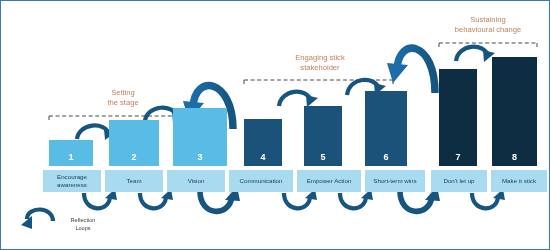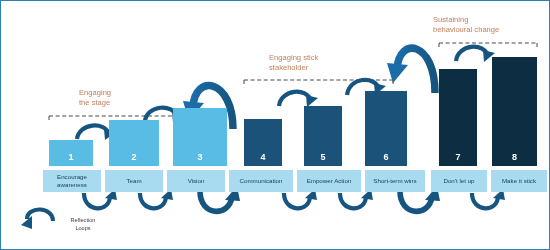--- a/index.html
+++ b/index.html
@@ -40,21 +40,21 @@
     color:#153d55;
     font-size:6.2px;
     line-height:1.35;
     padding:1px 2px;
   }
   .group-title{
     position:absolute;
     color:#c0815c;
     font-size:7.6px;
     line-height:1.3;
-    text-align:left;
+    text-align:center;
     white-space:pre-line;
   }
   .legend-text{
     position:absolute;
     color:#3e3e3e;
     font-size:5.6px;
     line-height:1.35;
     text-align:center;
     white-space:pre-line;
   }
@@ -148,21 +148,21 @@
         <path d="M471,192 C471,212 497,212 497,195" fill="none" stroke="#15557f" stroke-width="4.2" stroke-linecap="butt"></path>
         <polygon points="492,197 502,188 504,199" fill="#15557f"></polygon>
       </g>
 
       <g>
         <path d="M26,218 C26,205 52,205 52,220" fill="none" stroke="#15557f" stroke-width="4.2" stroke-linecap="butt"></path>
         <polygon points="31,215 20,224 31,228" fill="#15557f"></polygon>
       </g>
     </svg>
 
-    <div class="group-title" style="left:78px;top:87px;width:88px;">Engaging
+    <div class="group-title" style="left:78px;top:87px;width:88px;">Setting
 the stage</div>
     <div class="group-title" style="left:268px;top:52px;width:102px;">Engaging stick
 stakeholder</div>
     <div class="group-title" style="left:432px;top:14px;width:110px;">Sustaining
 behavioural change</div>
 
     <div class="bar" style="left:48px;top:139px;width:44px;height:26px;background:#59bce4;">
       <span class="bar-num">1</span>
     </div>
     <div class="bar" style="left:108px;top:119px;width:50px;height:46px;background:#59bce4;">

